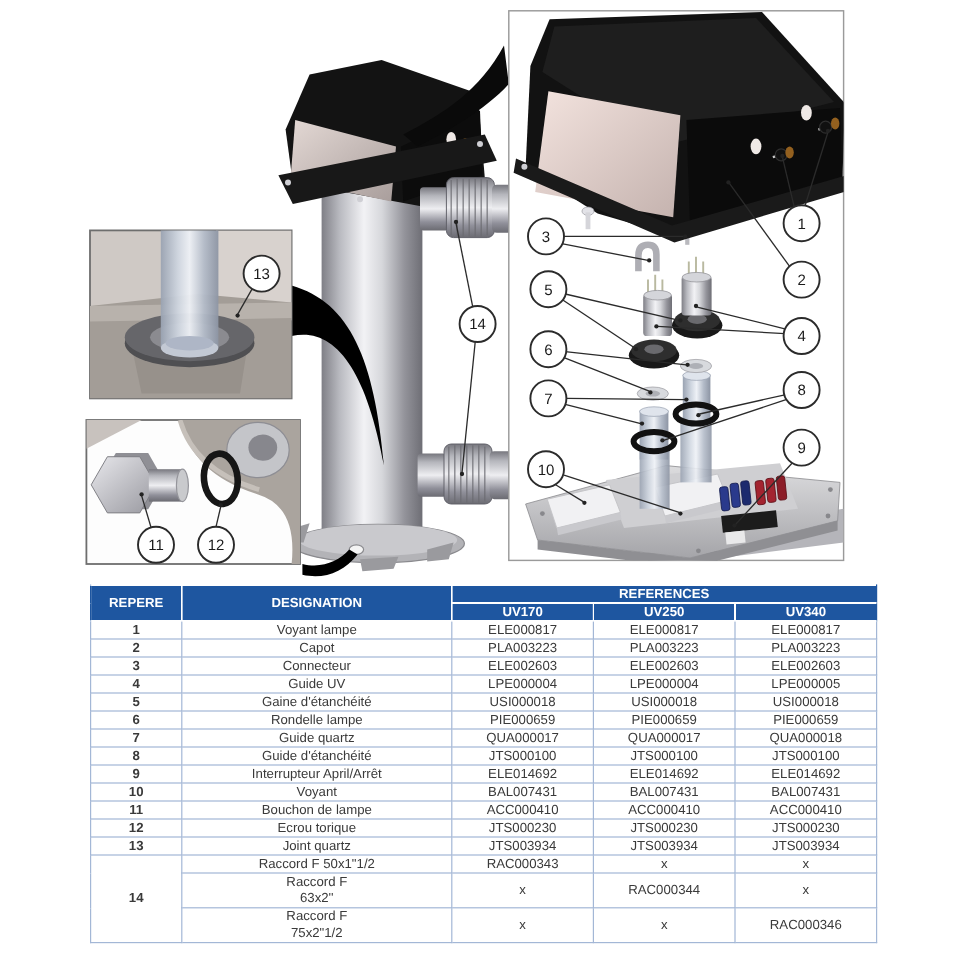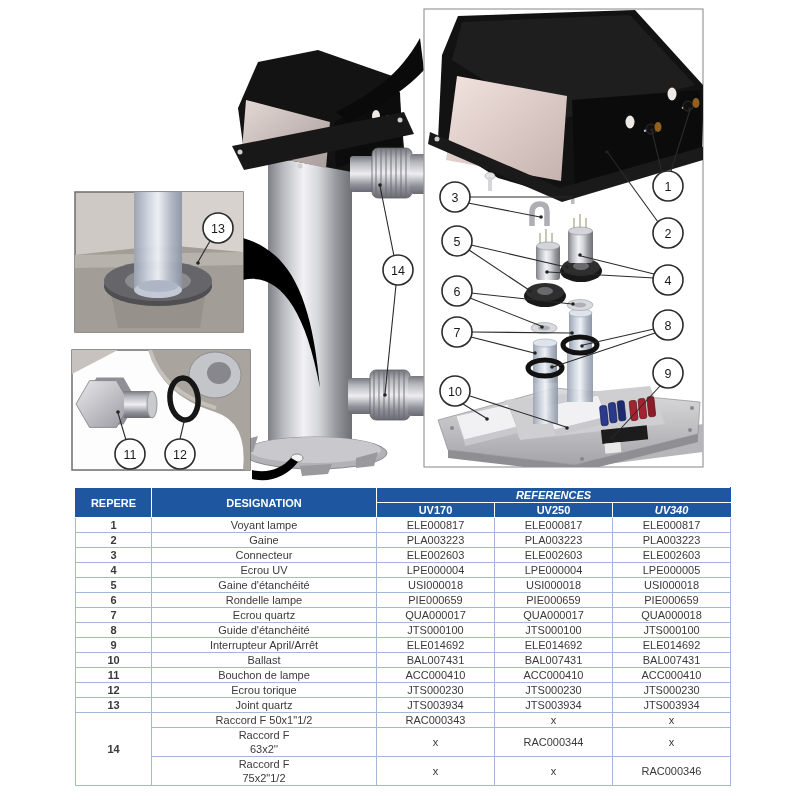--- a/index.html
+++ b/index.html
@@ -8,21 +8,21 @@
   svg text{font-family:"Liberation Sans",sans-serif;}
 
   
   .parts-table{position:absolute;left:75px;top:487px;width:655px;border-collapse:collapse;
                table-layout:fixed;font-size:11px;color:#3a3a3a;}
   .parts-table td,.parts-table th{border:1px solid #a3b7d6;text-align:center;vertical-align:middle;
                padding:0;height:14px;line-height:14px;overflow:hidden;}
   .parts-table thead th{background:#1e56a0;color:#ffffff;font-weight:bold;font-size:11px;
                border:1px solid #ffffff;height:14px;}
   .parts-table thead tr th:first-child{border-left-color:#1e56a0;}
-  .parts-table thead tr th:last-child{border-right-color:#1e56a0;font-style:italic;}
+  .parts-table thead tr th:last-child{border-right-color:#1e56a0;}
   .repere{font-weight:bold;}
   .two-line{white-space:pre-line;height:26px;line-height:12px;}
 </style>
 </head>
 <body>
 
 <div class="page">
 
 <svg width="800" height="487" viewBox="0 0 800 487">
   <defs>
@@ -412,77 +412,77 @@
   <tbody>
     <tr>
       <td class="repere">1</td>
       <td>Voyant lampe</td>
       <td>ELE000817</td>
       <td>ELE000817</td>
       <td>ELE000817</td>
     </tr>
     <tr>
       <td class="repere">2</td>
-      <td>Gaine</td>
+      <td>Capot</td>
       <td>PLA003223</td>
       <td>PLA003223</td>
       <td>PLA003223</td>
     </tr>
     <tr>
       <td class="repere">3</td>
       <td>Connecteur</td>
       <td>ELE002603</td>
       <td>ELE002603</td>
       <td>ELE002603</td>
     </tr>
     <tr>
       <td class="repere">4</td>
-      <td>Ecrou UV</td>
+      <td>Guide UV</td>
       <td>LPE000004</td>
       <td>LPE000004</td>
       <td>LPE000005</td>
     </tr>
     <tr>
       <td class="repere">5</td>
       <td>Gaine d'étanchéité</td>
       <td>USI000018</td>
       <td>USI000018</td>
       <td>USI000018</td>
     </tr>
     <tr>
       <td class="repere">6</td>
       <td>Rondelle lampe</td>
       <td>PIE000659</td>
       <td>PIE000659</td>
       <td>PIE000659</td>
     </tr>
     <tr>
       <td class="repere">7</td>
-      <td>Ecrou quartz</td>
+      <td>Guide quartz</td>
       <td>QUA000017</td>
       <td>QUA000017</td>
       <td>QUA000018</td>
     </tr>
     <tr>
       <td class="repere">8</td>
       <td>Guide d'étanchéité</td>
       <td>JTS000100</td>
       <td>JTS000100</td>
       <td>JTS000100</td>
     </tr>
     <tr>
       <td class="repere">9</td>
       <td>Interrupteur April/Arrêt</td>
       <td>ELE014692</td>
       <td>ELE014692</td>
       <td>ELE014692</td>
     </tr>
     <tr>
       <td class="repere">10</td>
-      <td>Ballast</td>
+      <td>Voyant</td>
       <td>BAL007431</td>
       <td>BAL007431</td>
       <td>BAL007431</td>
     </tr>
     <tr>
       <td class="repere">11</td>
       <td>Bouchon de lampe</td>
       <td>ACC000410</td>
       <td>ACC000410</td>
       <td>ACC000410</td>

